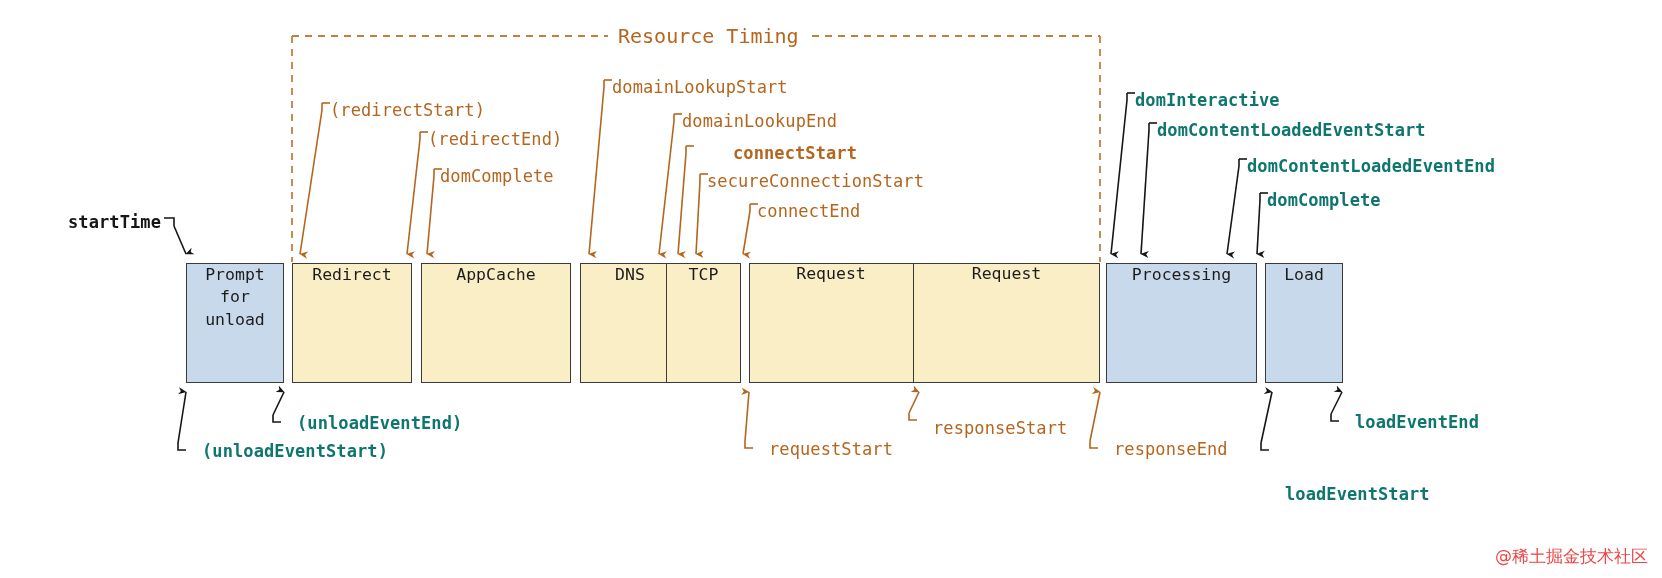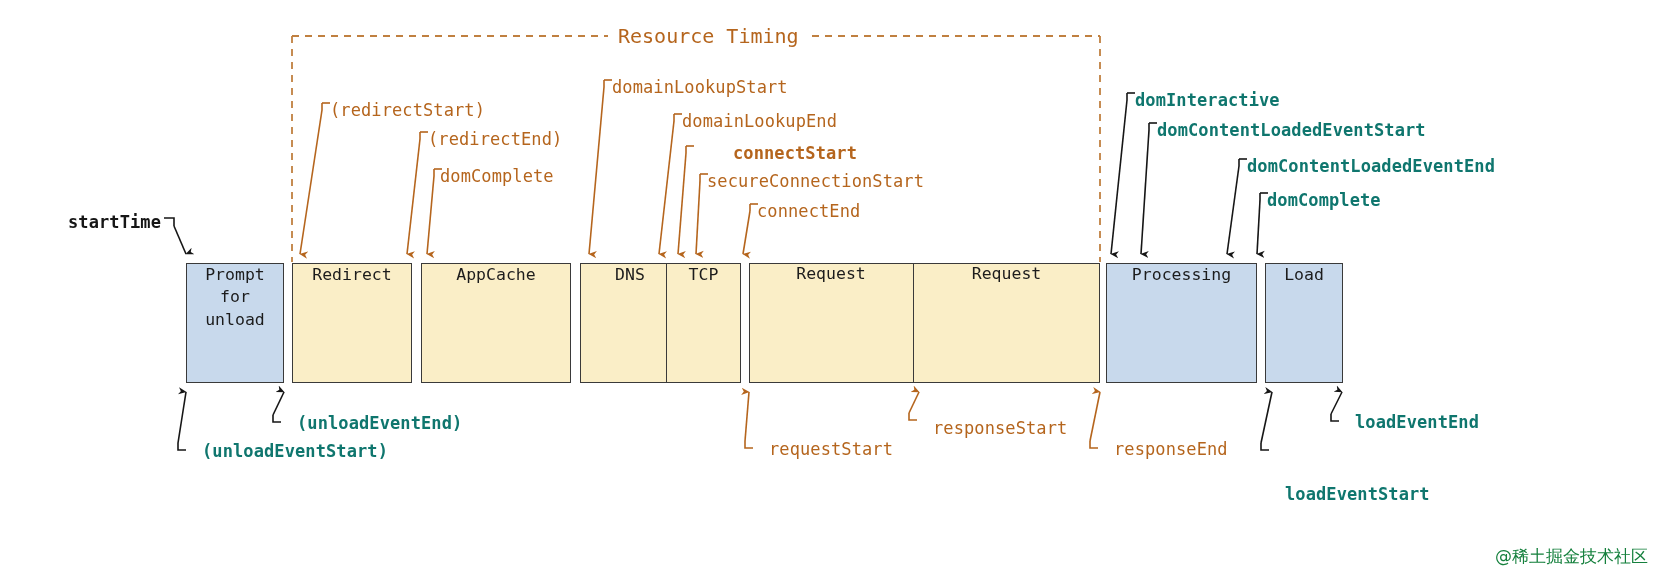--- a/index.html
+++ b/index.html
@@ -45,21 +45,21 @@
   
   #rt-title{
     position:absolute;
     color:#b5651d;font-size:20px;
     background:#ffffff;padding:0 10px;white-space:nowrap;
   }
 
   
   #watermark{
     position:absolute;right:14px;bottom:10px;
-    color:#15803d;font-size:17px;
+    color:#ef4444;font-size:17px;
     font-family:"DejaVu Sans","Liberation Sans",sans-serif;
     white-space:nowrap;
   }
 </style>
 </head>
 <body>
 
 <div id="stage">
 
   <svg id="lines" viewBox="0 0 1662 578" xmlns="http://www.w3.org/2000/svg">

